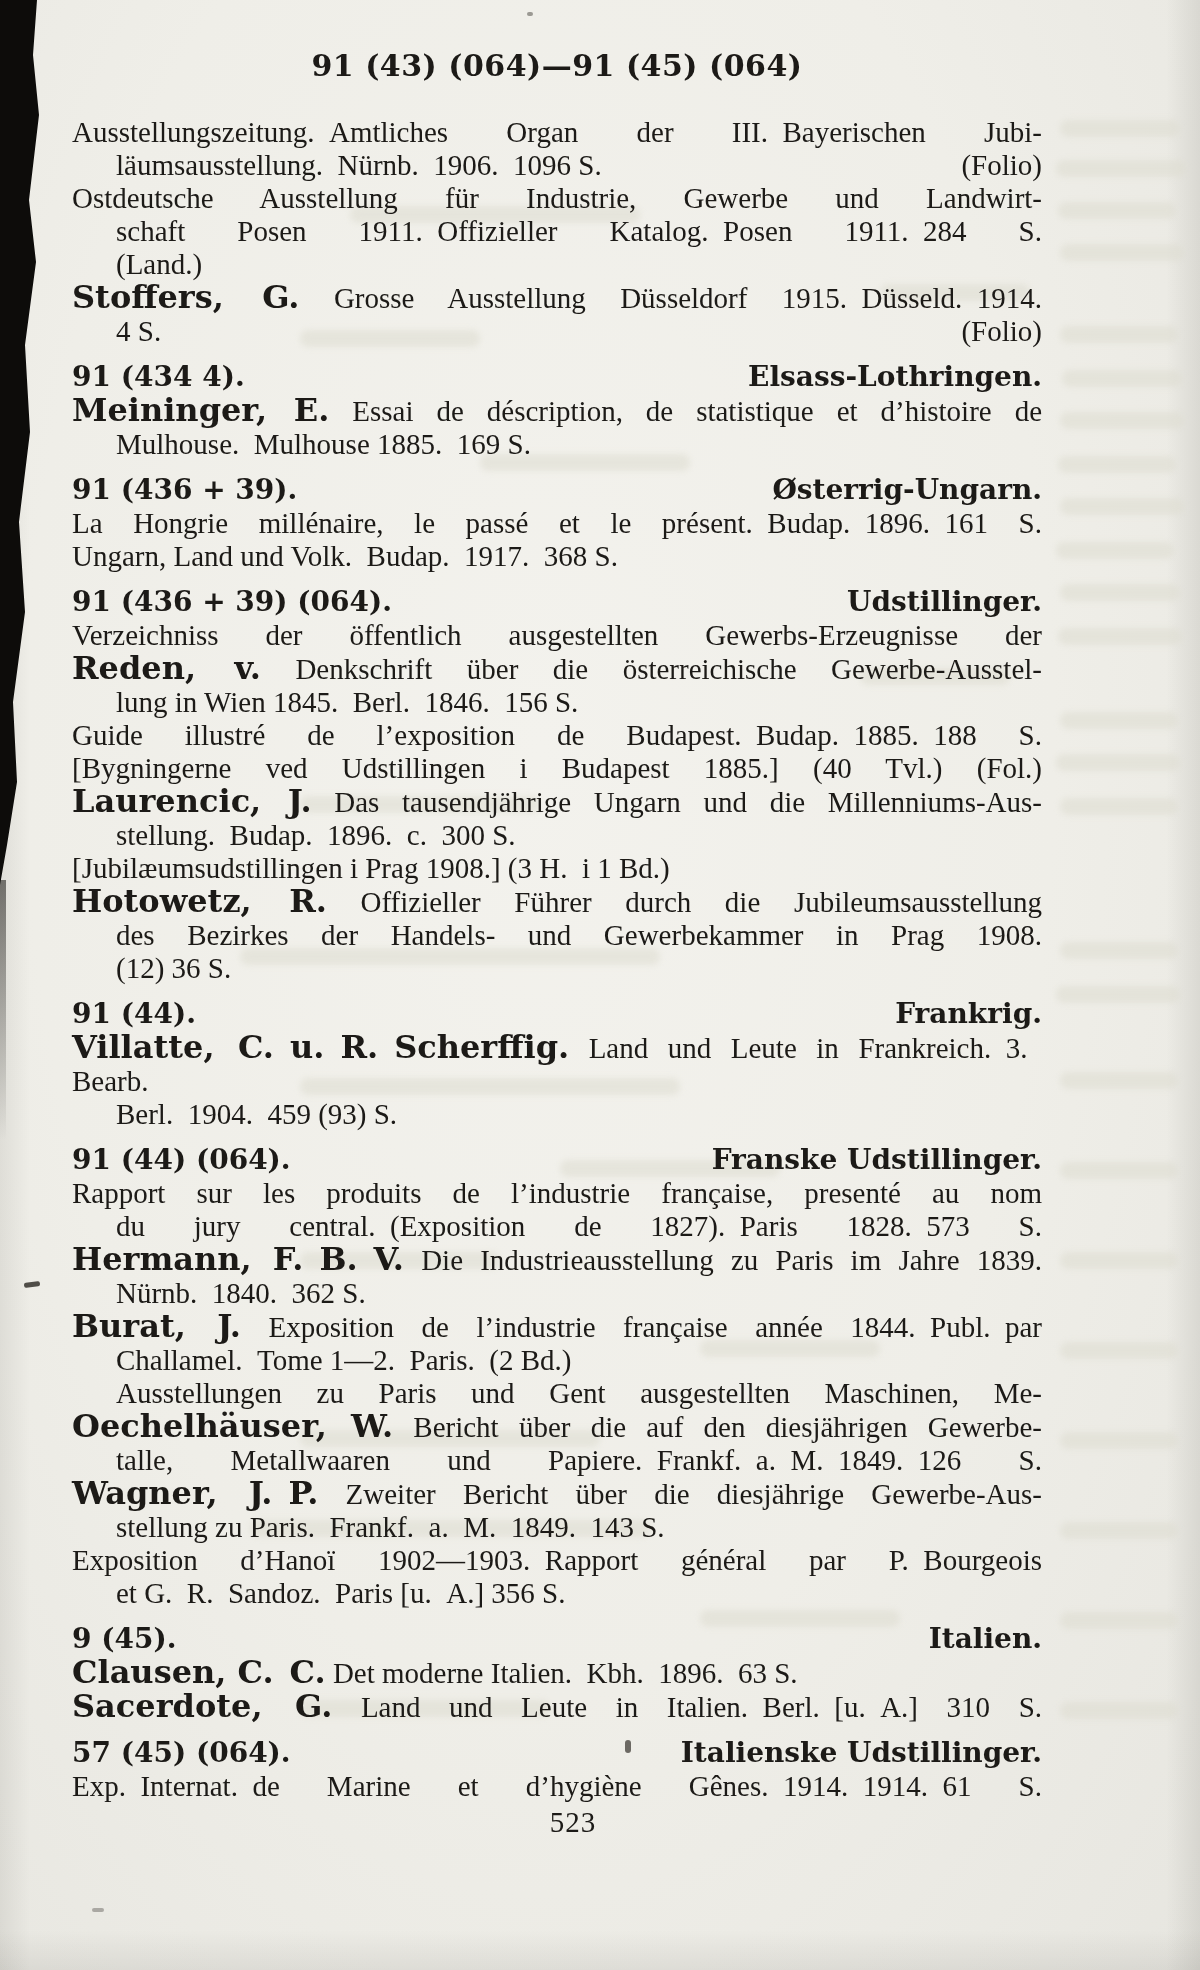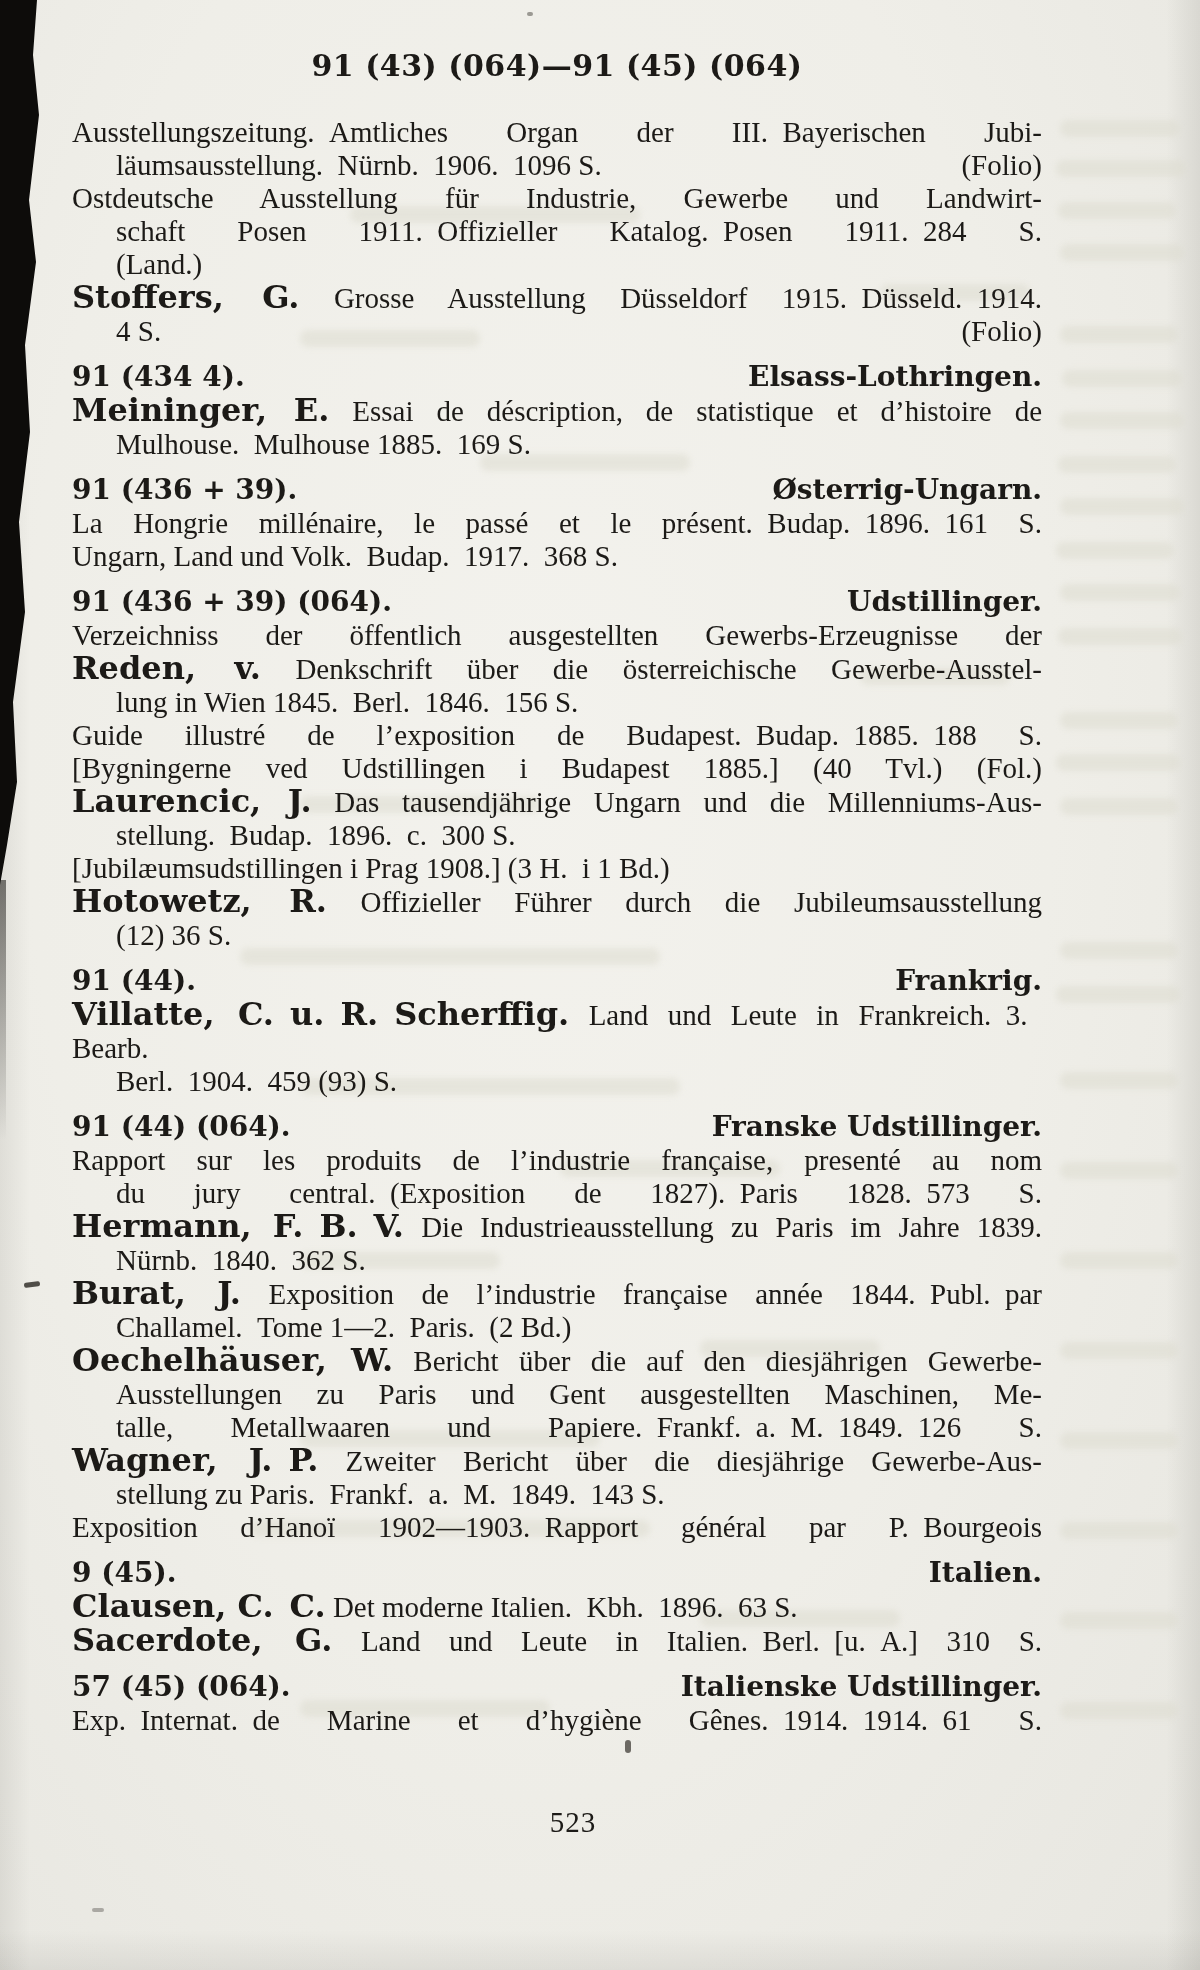--- a/index.html
+++ b/index.html
@@ -127,43 +127,45 @@
     </div>
     <div class="line entry full"><span>Verzeichniss der öffentlich ausgestellten Gewerbs-Erzeugnisse der</span></div>
     <div class="line entry full"><span class="b">Reden, v.</span><span> Denkschrift über die österreichische Gewerbe-Ausstel-</span></div>
     <div class="line cont"><span>lung in Wien 1845. Berl. 1846. 156 S.</span></div>
     <div class="line entry full"><span>Guide illustré de l’exposition de Budapest. Budap. 1885. 188 S.</span></div>
     <div class="line entry full"><span>[Bygningerne ved Udstillingen i Budapest 1885.] (40 Tvl.) (Fol.)</span></div>
     <div class="line entry full"><span class="b">Laurencic, J.</span><span> Das tausendjährige Ungarn und die Millenniums-Aus-</span></div>
     <div class="line cont"><span>stellung. Budap. 1896. c. 300 S.</span></div>
     <div class="line entry"><span>[Jubilæumsudstillingen i Prag 1908.] (3 H. i 1 Bd.)</span></div>
     <div class="line entry full"><span class="b">Hotowetz, R.</span><span> Offizieller Führer durch die Jubileumsausstellung</span></div>
+    <div class="line cont full"><span>des Bezirkes der Handels- und Gewerbekammer in Prag 1908.</span></div>
     <div class="line cont"><span>(12) 36 S.</span></div>
     <div class="line heading">
       <span>91 (44).</span>
       <span>Frankrig.</span>
     </div>
     <div class="line entry full"><span class="b">Villatte, C. u. R. Scherffig.</span><span> Land und Leute in Frankreich. 3. Bearb.</span></div>
     <div class="line cont"><span>Berl. 1904. 459 (93) S.</span></div>
     <div class="line heading">
       <span>91 (44) (064).</span>
       <span>Franske Udstillinger.</span>
     </div>
     <div class="line entry full"><span>Rapport sur les produits de l’industrie française, presenté au nom</span></div>
     <div class="line cont full"><span>du jury central. (Exposition de 1827). Paris 1828. 573 S.</span></div>
     <div class="line entry full"><span class="b">Hermann, F. B. V.</span><span> Die Industrieausstellung zu Paris im Jahre 1839.</span></div>
     <div class="line cont"><span>Nürnb. 1840. 362 S.</span></div>
     <div class="line entry full"><span class="b">Burat, J.</span><span> Exposition de l’industrie française année 1844. Publ. par</span></div>
     <div class="line cont"><span>Challamel. Tome 1—2. Paris. (2 Bd.)</span></div>
+    <div class="line cont full"><span>Ausstellungen zu Paris und Gent ausgestellten Maschinen, Me-</span></div>
     <div class="line entry full"><span class="b">Oechelhäuser, W.</span><span> Bericht über die auf den diesjährigen Gewerbe-</span></div>
-    <div class="line cont full"><span>Ausstellungen zu Paris und Gent ausgestellten Maschinen, Me-</span></div>
     <div class="line cont full"><span>talle, Metallwaaren und Papiere. Frankf. a. M. 1849. 126 S.</span></div>
     <div class="line entry full"><span class="b">Wagner, J. P.</span><span> Zweiter Bericht über die diesjährige Gewerbe-Aus-</span></div>
     <div class="line cont"><span>stellung zu Paris. Frankf. a. M. 1849. 143 S.</span></div>
     <div class="line entry full"><span>Exposition d’Hanoï 1902—1903. Rapport général par P. Bourgeois</span></div>
+    <div class="line cont"><span>et G. R. Sandoz. Paris [u. A.] 356 S.</span></div>
     <div class="line heading">
       <span>9 (45).</span>
       <span>Italien.</span>
     </div>
     <div class="line entry"><span class="b">Clausen, C. C.</span><span> Det moderne Italien. Kbh. 1896. 63 S.</span></div>
     <div class="line entry full"><span class="b">Sacerdote, G.</span><span> Land und Leute in Italien. Berl. [u. A.] 310 S.</span></div>
     <div class="line heading">
       <span>57 (45) (064).</span>
       <span>Italienske Udstillinger.</span>
     </div>

